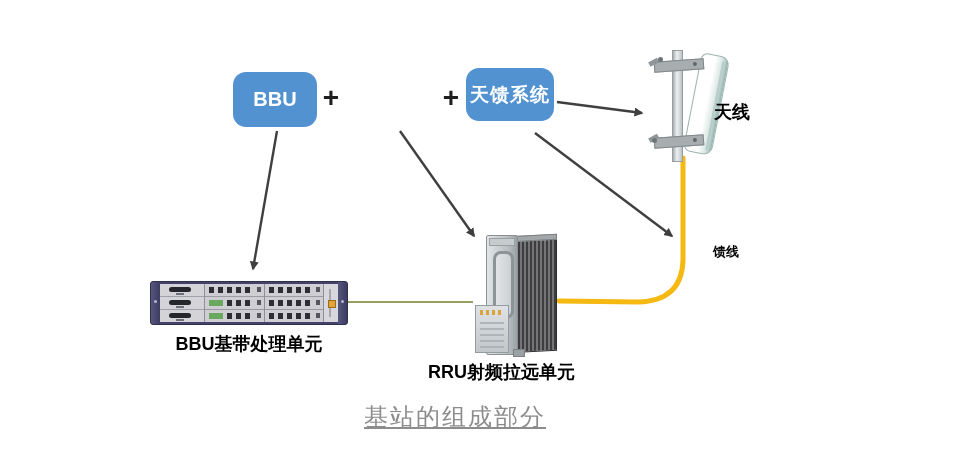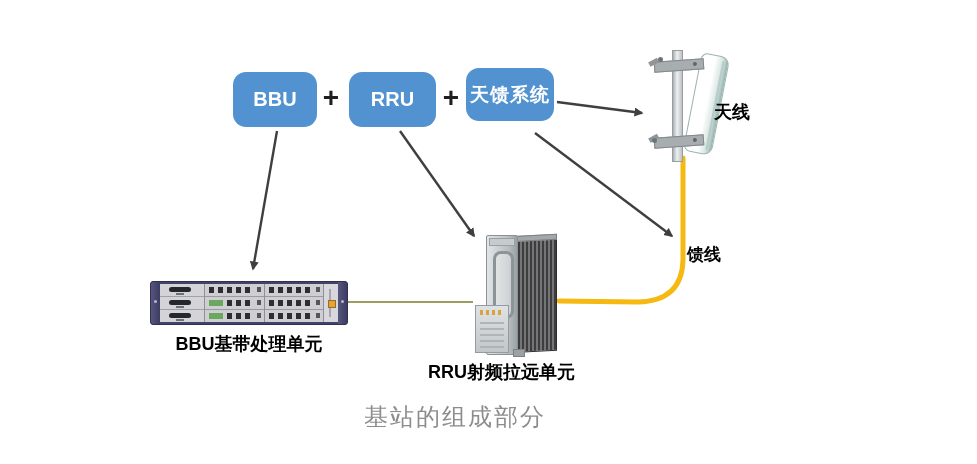--- a/index.html
+++ b/index.html
@@ -20,26 +20,26 @@
   .plus{
     position:absolute;top:82px;width:24px;text-align:center;
     font-size:28px;font-weight:bold;color:#1f1f1f;
   }
   .plus.p1{left:319px;}
   .plus.p2{left:439px;}
 
   
   .lbl{position:absolute;color:#000000;font-weight:bold;white-space:nowrap;}
   .lbl.antenna{left:714px;top:100px;font-size:18px;}
-  .lbl.feeder{left:687px;top:243px;font-size:17px;}
+  .lbl.feeder{left:687px;top:243px;font-size:13px;padding-left:26px;}
   .lbl.bbu-dev{left:164px;top:332px;width:170px;text-align:center;font-size:18px;}
   .lbl.rru-dev{left:428px;top:360px;width:170px;text-align:left;font-size:18px;}
   .caption{
     position:absolute;left:305px;top:401px;width:300px;text-align:center;
-    font-size:24px;color:#8c8c8c;letter-spacing:2px;font-weight:normal;
+    font-size:24px;color:#8c8c8c;letter-spacing:2px;font-weight:normal;text-decoration:underline;
   }
 
   
   .bbu-rack{position:absolute;left:150px;top:281px;width:196px;height:42px;
     background:#42426b;border:1px solid #30304f;border-radius:3px;}
   .rail{position:absolute;top:0;bottom:0;width:9px;background:linear-gradient(90deg,#55557e,#3c3c62);}
   .rail.l{left:0;border-radius:3px 0 0 3px;}
   .rail.r{right:0;border-radius:0 3px 3px 0;}
   .rail::after{content:"";position:absolute;left:3px;top:18px;width:3px;height:3px;border-radius:50%;background:#b9b9cc;}
   .rack-inner{position:absolute;left:9px;right:9px;top:2px;bottom:2px;background:#c6c6cb;display:flex;}
@@ -109,21 +109,20 @@
     <line x1="277" y1="131" x2="253" y2="269" stroke-width="2.4" marker-end="url(#arrowhead)" stroke="#3f3f3f"></line>
     <line x1="400" y1="131" x2="474" y2="236" stroke-width="2.4" marker-end="url(#arrowhead)" stroke="#3f3f3f"></line>
     <line x1="557" y1="102" x2="642" y2="113" stroke-width="2.4" marker-end="url(#arrowhead)" stroke="#3f3f3f"></line>
     <line x1="535" y1="133" x2="672" y2="236" stroke-width="2.4" marker-end="url(#arrowhead)" stroke="#3f3f3f"></line>
     <path d="M559,301 L638,302 Q682,301 683,260 L683,158" fill="none" stroke-width="5" stroke-linecap="round" stroke="#F5B912"></path>
     <line x1="346" y1="302" x2="473" y2="302" stroke-width="1.6" stroke="#7c7c2e"></line>
   </svg>
 
   <div class="cbox bbu">BBU</div>
   <div class="plus p1">+</div>
-  <div class="cbox rru">RRU</div>
   <div class="plus p2">+</div>
   <div class="cbox feed">天馈系统</div>
 
   <div class="antenna">
     <div class="pole"></div>
     <div class="panel"></div>
     <div class="bracket t"></div>
     <div class="bracket b"></div>
     <div class="bolt" style="left:12px;top:11px;"></div>
     <div class="bolt" style="left:6px;top:92px;"></div>

